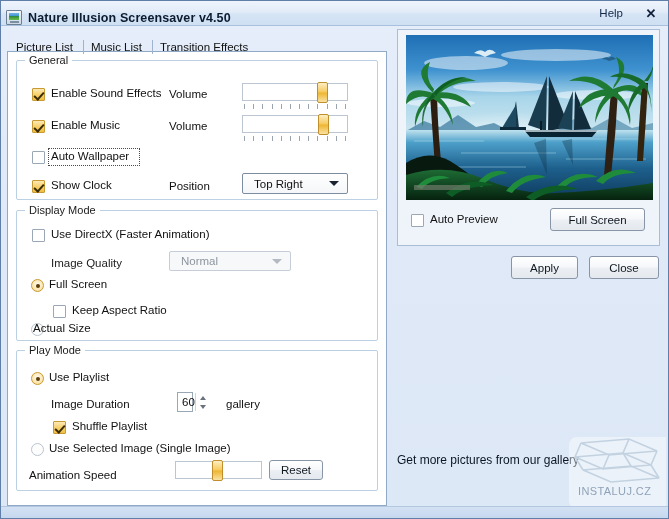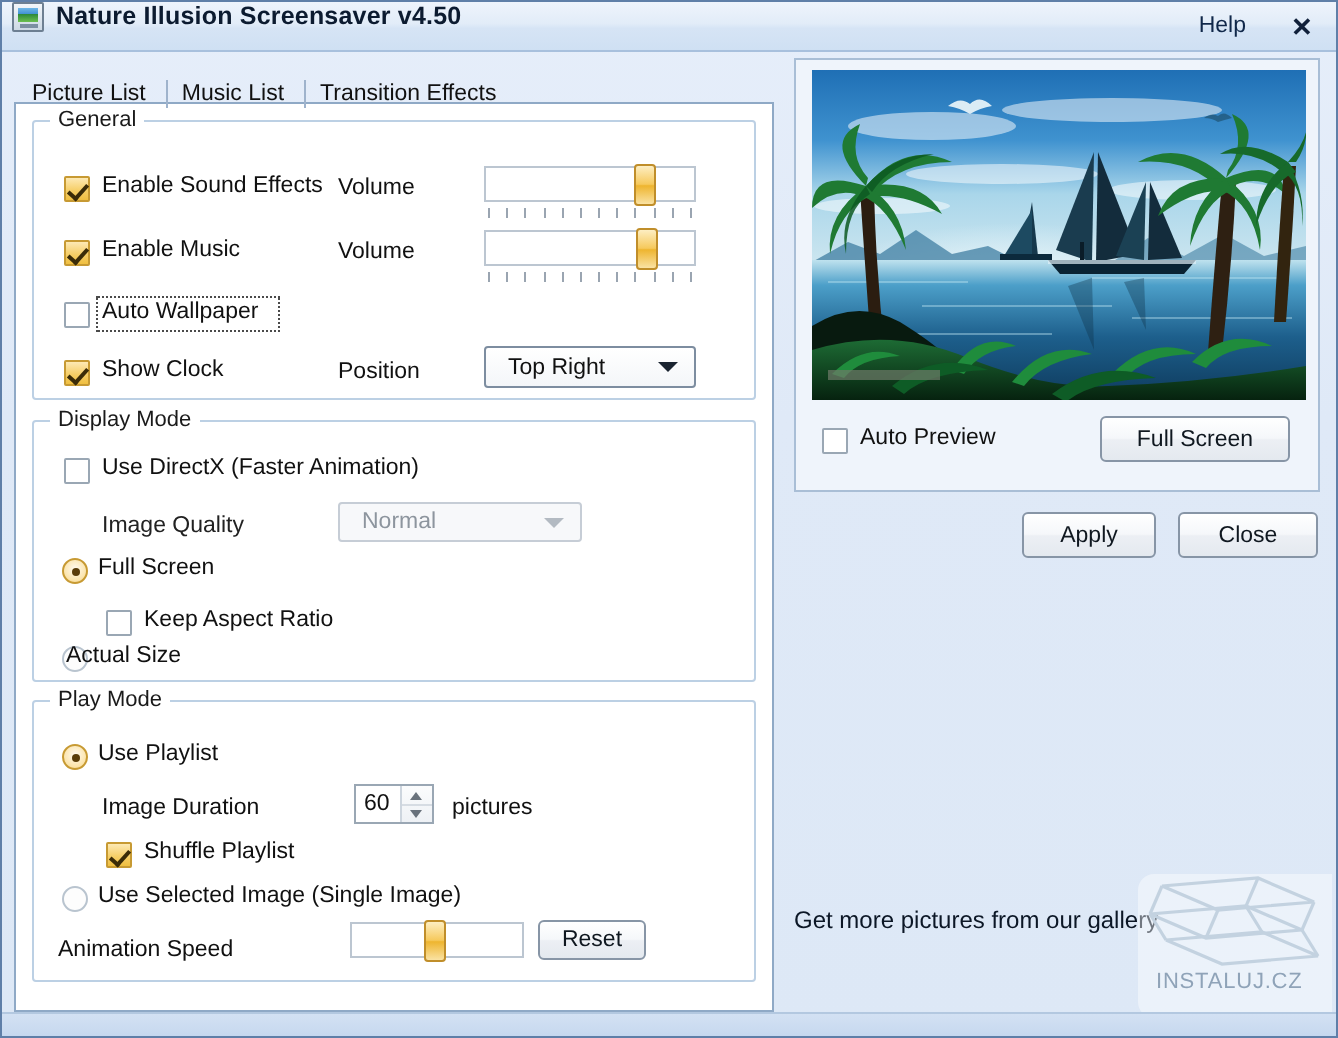--- a/index.html
+++ b/index.html
@@ -25,21 +25,21 @@
   
   #titlebar {
     position: absolute;
     left: 0; top: 0;
     width: 100%;
     height: 25px;
     background: linear-gradient(180deg,#eef4fc 0%, #e2ecf8 45%, #d6e4f5 55%, #cfe0f3 100%);
     border-bottom: 1px solid #a8c0dd;
     box-sizing: border-box;
     display: flex;
-    align-items: flex-start;
+    align-items: flex-end;
   }
   .title-icon {
     width: 16px; height: 15px;
     margin-left: 5px;
     margin-right: 6px;
     border: 1px solid #6d7f92;
     background: linear-gradient(180deg,#f2f6fa 0%,#ccd8e4 100%);
     position: relative;
     box-sizing: border-box;
     border-radius: 1px;
@@ -506,28 +506,28 @@
       <div class="row-label" style="left:16px; top:111px;">Actual Size</div>
     </div>
 
     <div class="groupbox" style="left:8px; top:298px; width:362px; height:141px;">
       <div class="group-title">Play Mode</div>
 
       <div class="rad on" style="left:14px; top:21px;"></div>
       <div class="row-label" style="left:32px; top:20px;">Use Playlist</div>
 
       <div class="row-label" style="left:34px; top:47px;">Image Duration</div>
-      <div class="spin-box" style="left:160px; top:41px; width:40px; height:20px;">
+      <div class="spin-box" style="left:160px; top:41px; width:16px; height:20px;">
         <span class="spin-val">60</span>
         <span class="spin-btns">
           <span class="up"></span>
           <span class="dn"></span>
         </span>
       </div>
-      <div class="row-label" style="left:209px; top:47px;">pictures</div>
+      <div class="row-label" style="left:209px; top:47px;">gallery</div>
 
       <div class="chk checked" style="left:36px; top:70px;"></div>
       <div class="row-label" style="left:55px; top:69px;">Shuffle Playlist</div>
 
       <div class="rad" style="left:14px; top:92px;"></div>
       <div class="row-label" style="left:32px; top:91px;">Use Selected Image (Single Image)</div>
 
       <div class="row-label" style="left:12px; top:118px;">Animation Speed</div>
       <div class="slider-track" style="left:158px; top:110px; width:87px;">
         <div class="slider-thumb" style="left:42%;"></div>

